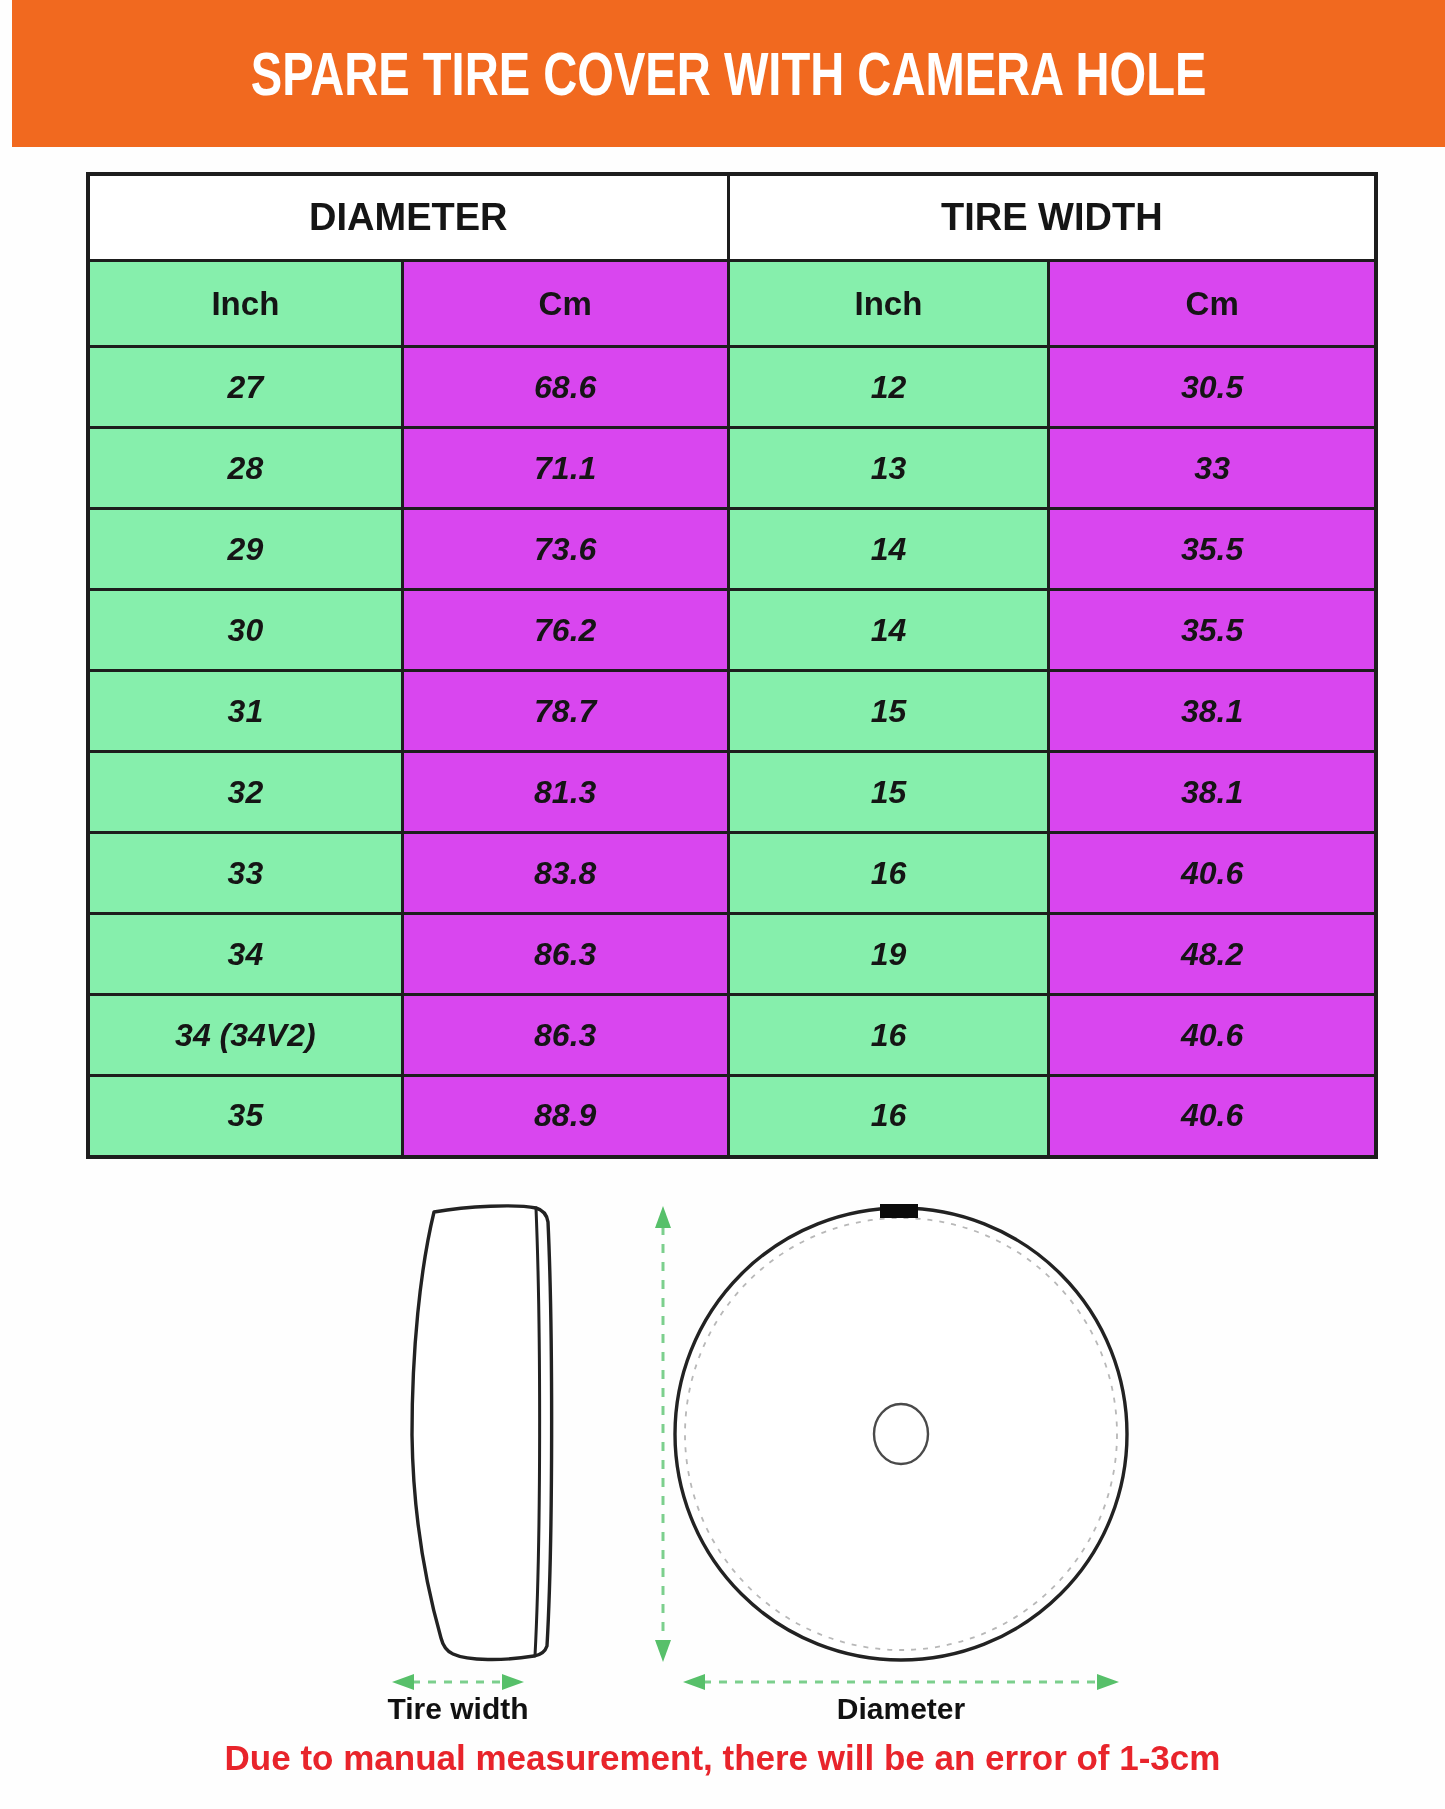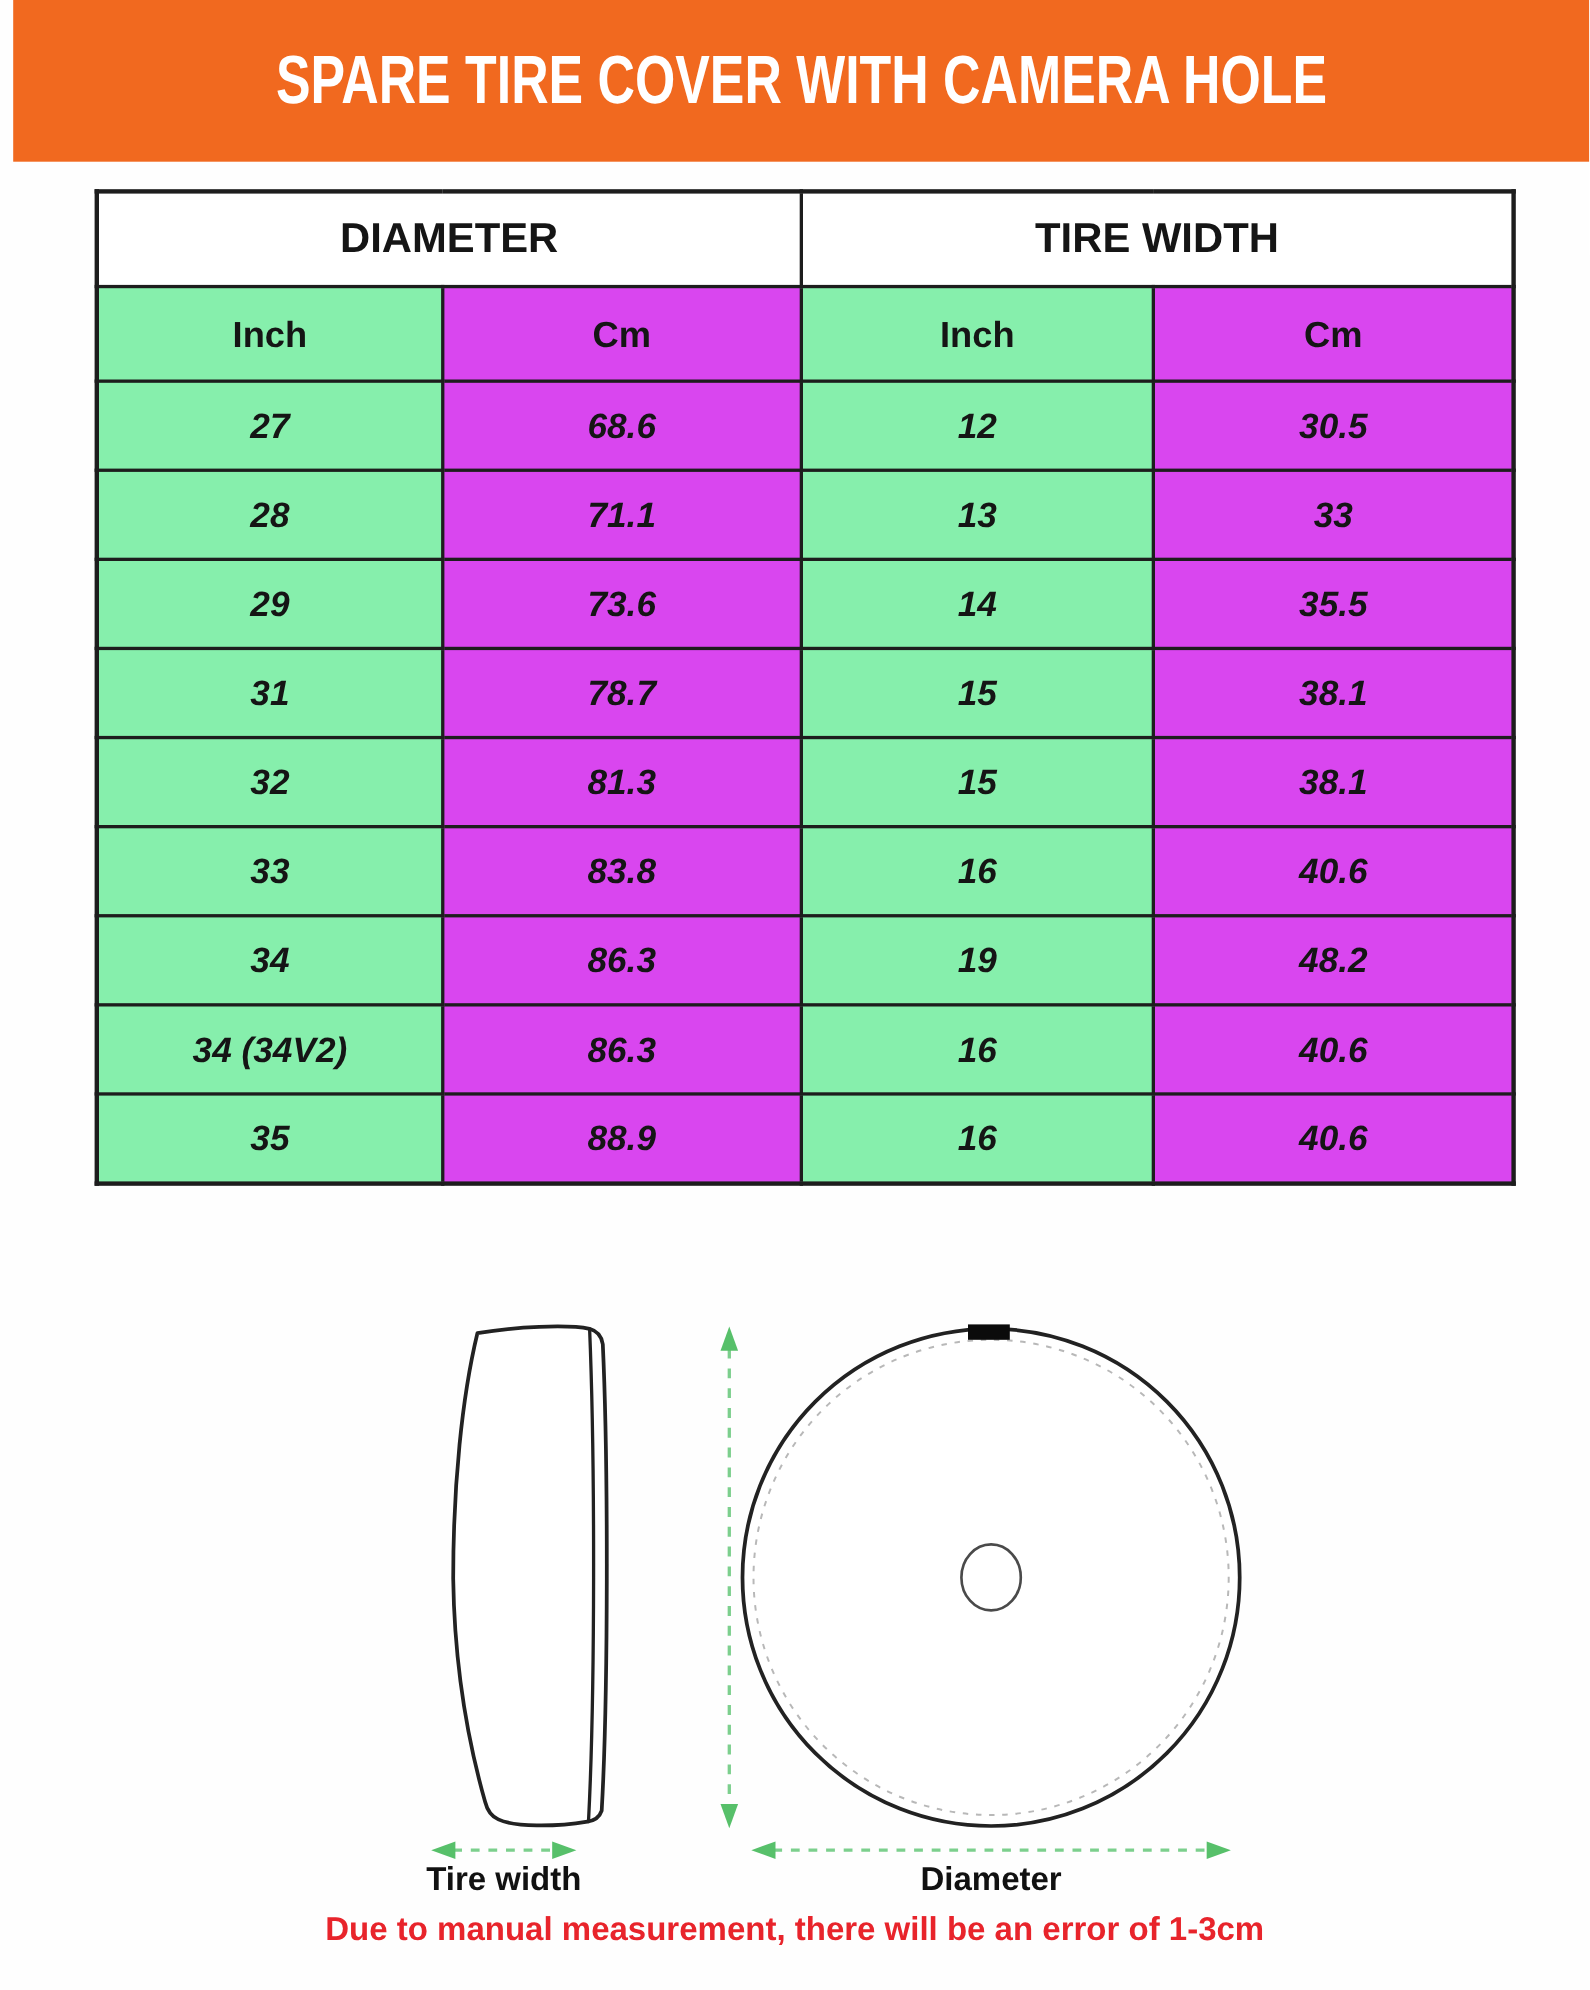--- a/index.html
+++ b/index.html
@@ -47,21 +47,21 @@
   .diagram-label{
     position:absolute;width:260px;text-align:center;
     font-size:30px;font-weight:bold;color:#111111;
   }
   .label-tire-width{left:328px;top:1692px;}
   .label-diameter{left:771px;top:1692px;}
 
   
   .note{
     position:absolute;left:0;right:0;top:1738px;
-    text-align:center;font-size:30px;font-weight:bold;color:#E8242B;
+    text-align:center;font-size:35px;font-weight:bold;color:#E8242B;
   }
 </style>
 </head>
 <body>
 
 <div class="page">
 
   <div class="banner">
     <div class="banner-title">SPARE TIRE COVER WITH CAMERA HOLE</div>
   </div>
@@ -98,20 +98,26 @@
         <td class="c-inch">13</td>
         <td class="c-cm">33</td>
       </tr>
       <tr>
         <td class="c-inch">29</td>
         <td class="c-cm">73.6</td>
         <td class="c-inch">14</td>
         <td class="c-cm">35.5</td>
       </tr>
       <tr>
+        <td class="c-inch">30</td>
+        <td class="c-cm">76.2</td>
+        <td class="c-inch">14</td>
+        <td class="c-cm">35.5</td>
+      </tr>
+      <tr>
         <td class="c-inch">31</td>
         <td class="c-cm">78.7</td>
         <td class="c-inch">15</td>
         <td class="c-cm">38.1</td>
       </tr>
       <tr>
         <td class="c-inch">32</td>
         <td class="c-cm">81.3</td>
         <td class="c-inch">15</td>
         <td class="c-cm">38.1</td>

